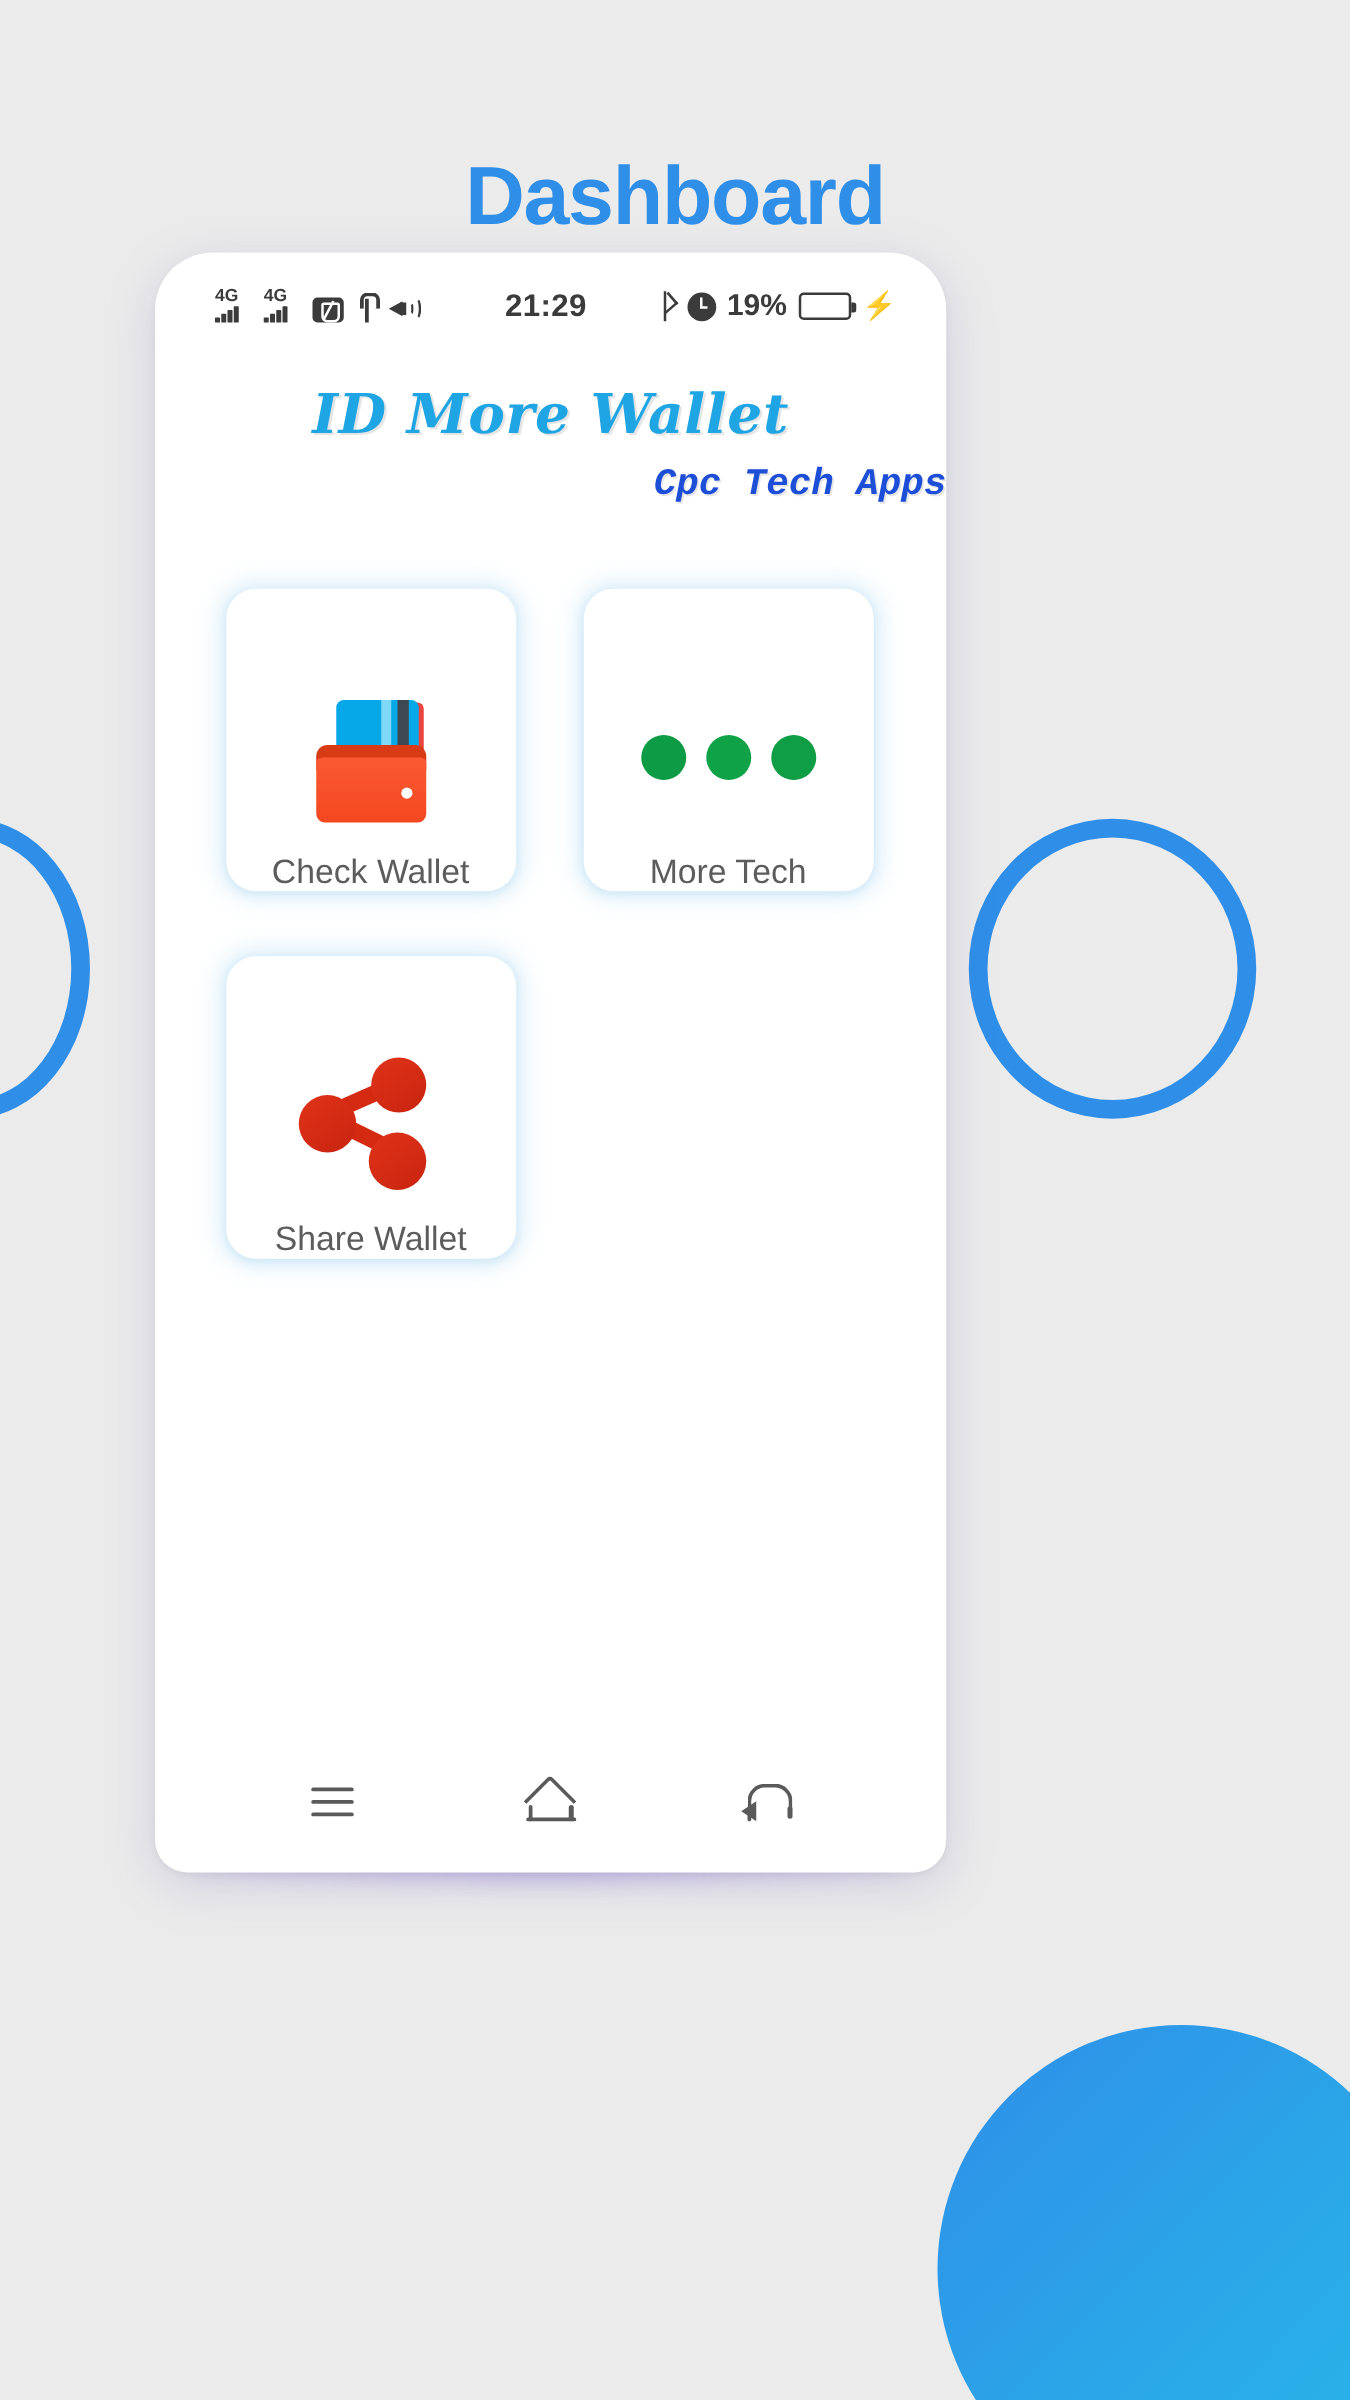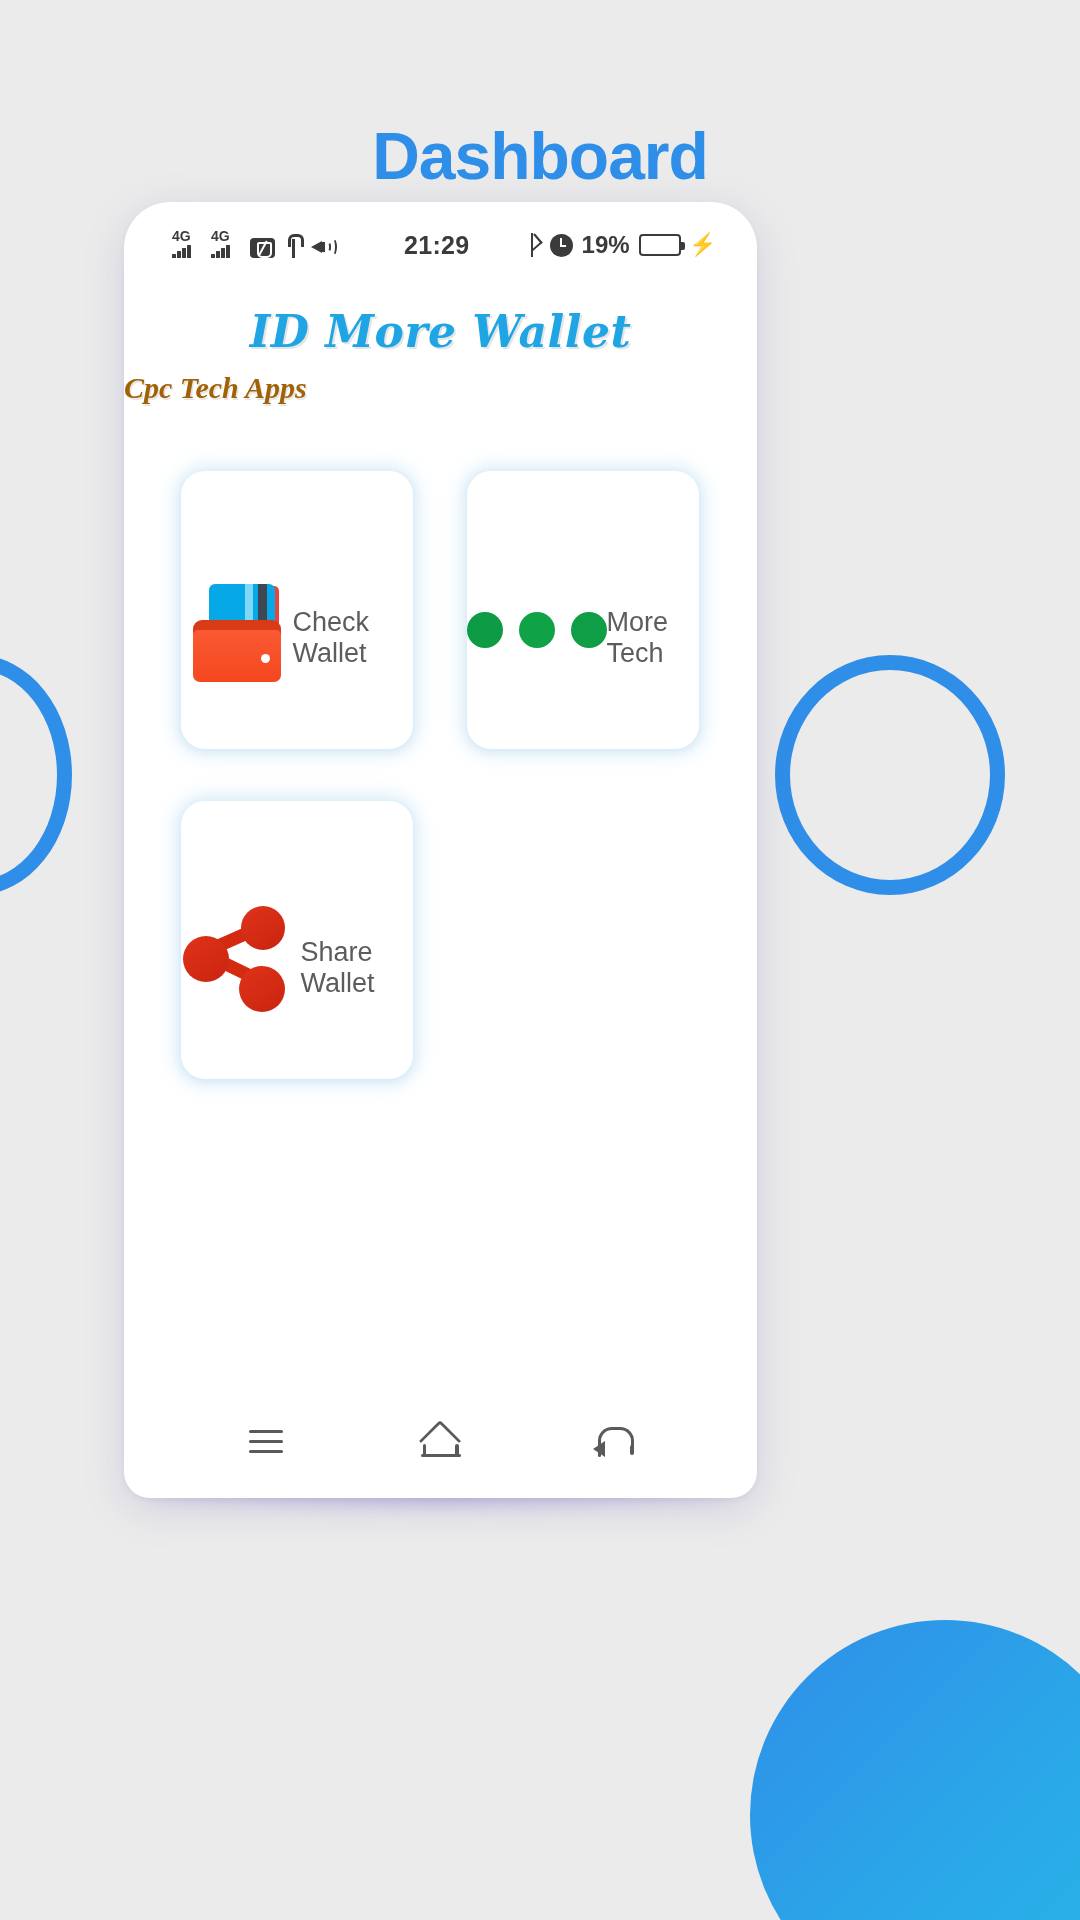--- a/index.html
+++ b/index.html
@@ -156,42 +156,42 @@
     text-align:center;
     font-family:"DejaVu Serif", serif;
     font-style:italic; font-weight:bold;
     font-size:44px;
     color:#20a5e4;
     letter-spacing:.5px;
     text-shadow:2px 2px 0 rgba(0,0,0,.10);
   }
   .app-sub{
     margin-top:14px;
-    text-align:left;
-    font-family:Liberation Serif, serif;
+    text-align:right;
+    font-family:Liberation Mono, monospace;
     font-style:italic; font-weight:bold;
     font-size:30px;
-    color:#a16207;
+    color:#1d4ed8;
     text-shadow:1.5px 1.5px 0 rgba(0,0,0,.10);
   }
 
   
   .grid{
     margin:66px auto 0;
     width:520px;
     display:grid;
     grid-template-columns:1fr 1fr;
     gap:52px 52px;
   }
   .tile{
-    width:232px;height:278px;
+    width:232px;height:242px;
     background:#ffffff;
     border-radius:24px;
     box-shadow:0 0 18px 6px rgba(150,205,240,.30), 0 2px 8px rgba(120,180,230,.22);
-    display:flex; flex-direction:row;
+    display:flex; flex-direction:column;
     align-items:center; justify-content:flex-end;
     padding-top:40px;
     cursor:pointer;
   }
   .tile-icon{ height:120px; display:flex; align-items:center; justify-content:center;}
   .tile-label{
     margin-top:16px;
     font-size:27px; color:#5c5c5c;
   }
 

